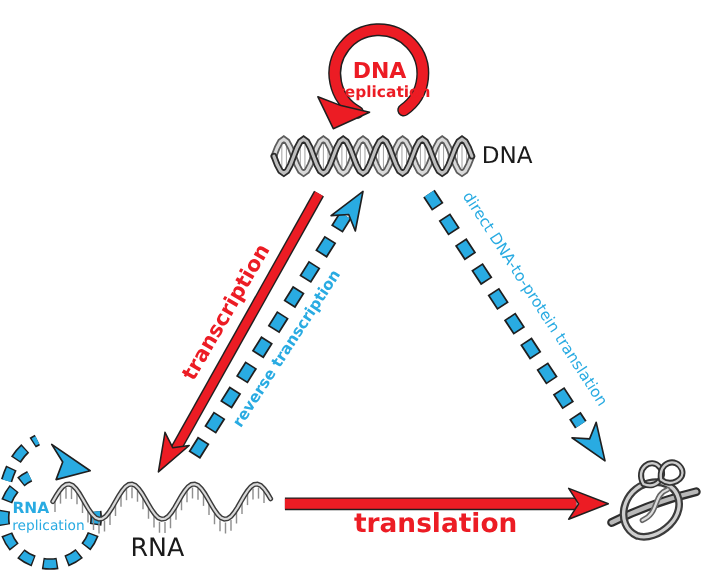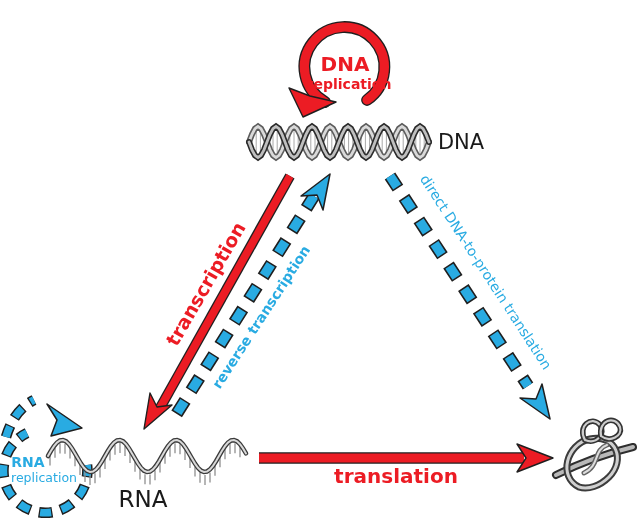--- a/index.html
+++ b/index.html
@@ -24,21 +24,21 @@
   .lbl.bold{font-weight:bold;}
   #lbl-dnarep1{left:345px;top:64px;font-size:20px;}
   #lbl-dnarep2{left:349px;top:84px;font-size:14px;}
   #lbl-dna{left:461px;top:142px;font-size:21px;}
   #lbl-transcription{left:206px;top:284px;font-size:19px;transform:translate(-50%,-50%) rotate(-60deg);}
   #lbl-revtrans{left:261px;top:317px;font-size:14px;transform:translate(-50%,-50%) rotate(-57deg);}
   #lbl-direct{left:486px;top:272px;font-size:14px;transform:translate(-50%,-50%) rotate(57deg);}
   #lbl-rnarep1{left:28px;top:462px;font-size:14px;}
   #lbl-rnarep2{left:44px;top:478px;font-size:12.5px;}
   #lbl-rna{left:143px;top:499px;font-size:23px;}
-  #lbl-translation{left:396px;top:476px;font-size:20px;}
+  #lbl-translation{left:396px;top:476px;font-size:24px;}
   #lbl-protein{left:595px;top:501px;font-size:23px;}
 </style>
 </head>
 <body>
 
 <div class="stage">
 
   <svg width="640" height="521" viewBox="0 0 640 521">
 
     <g>

